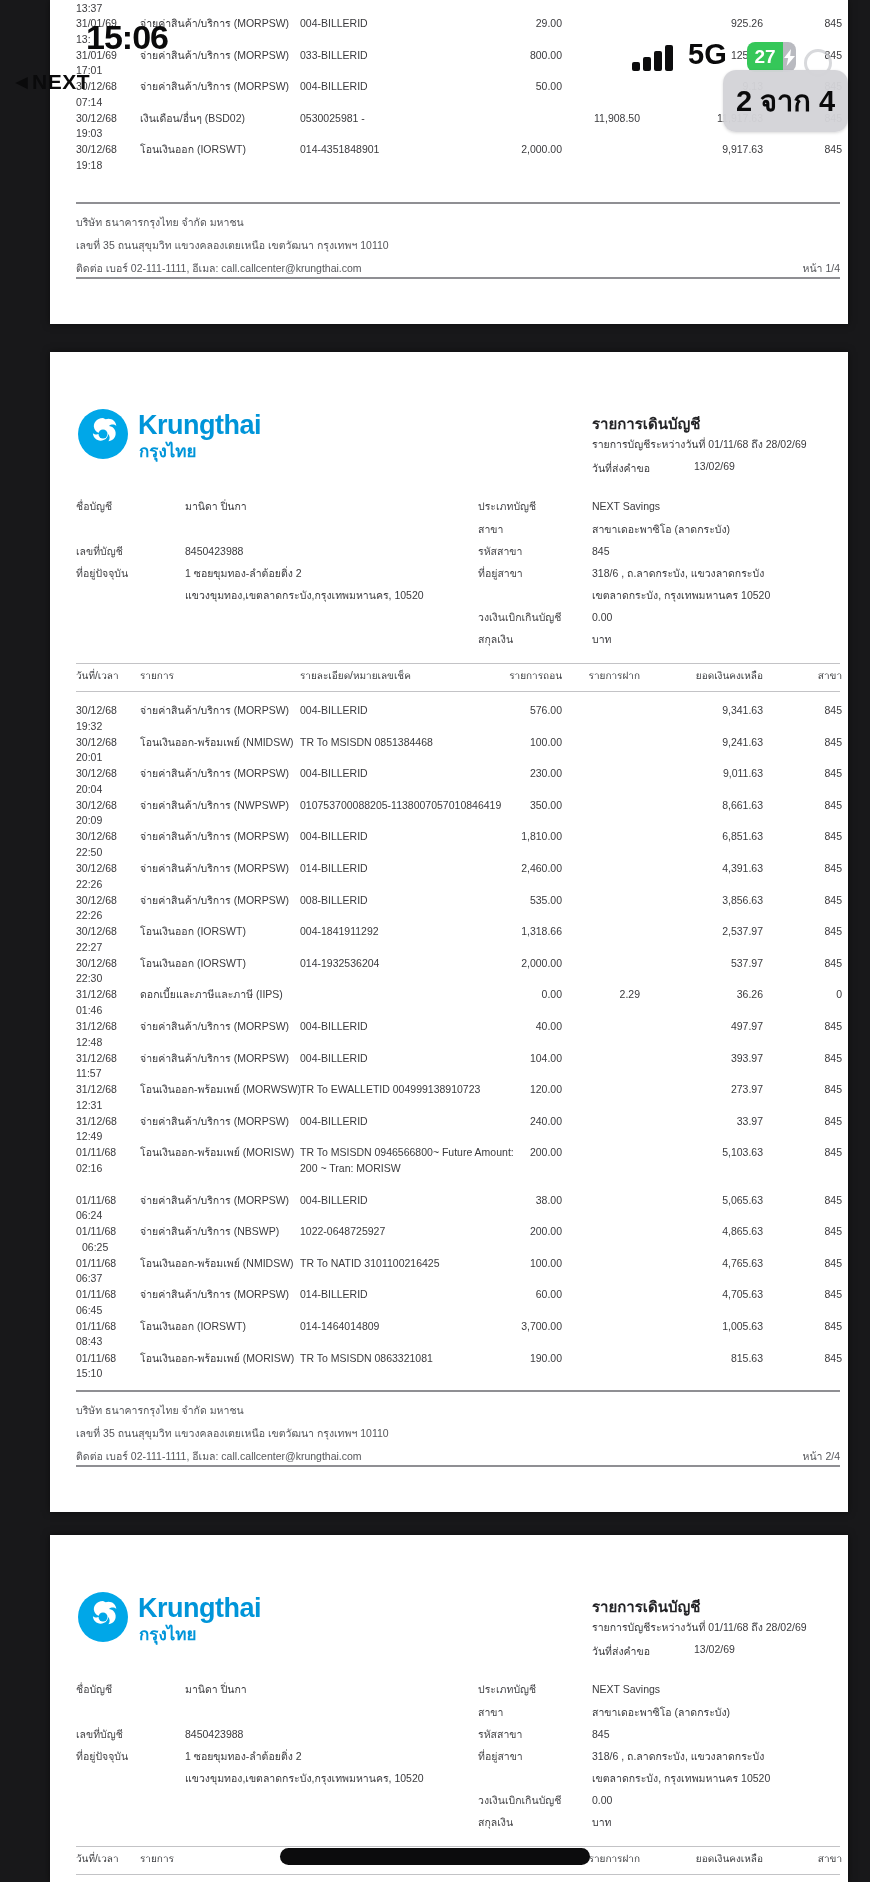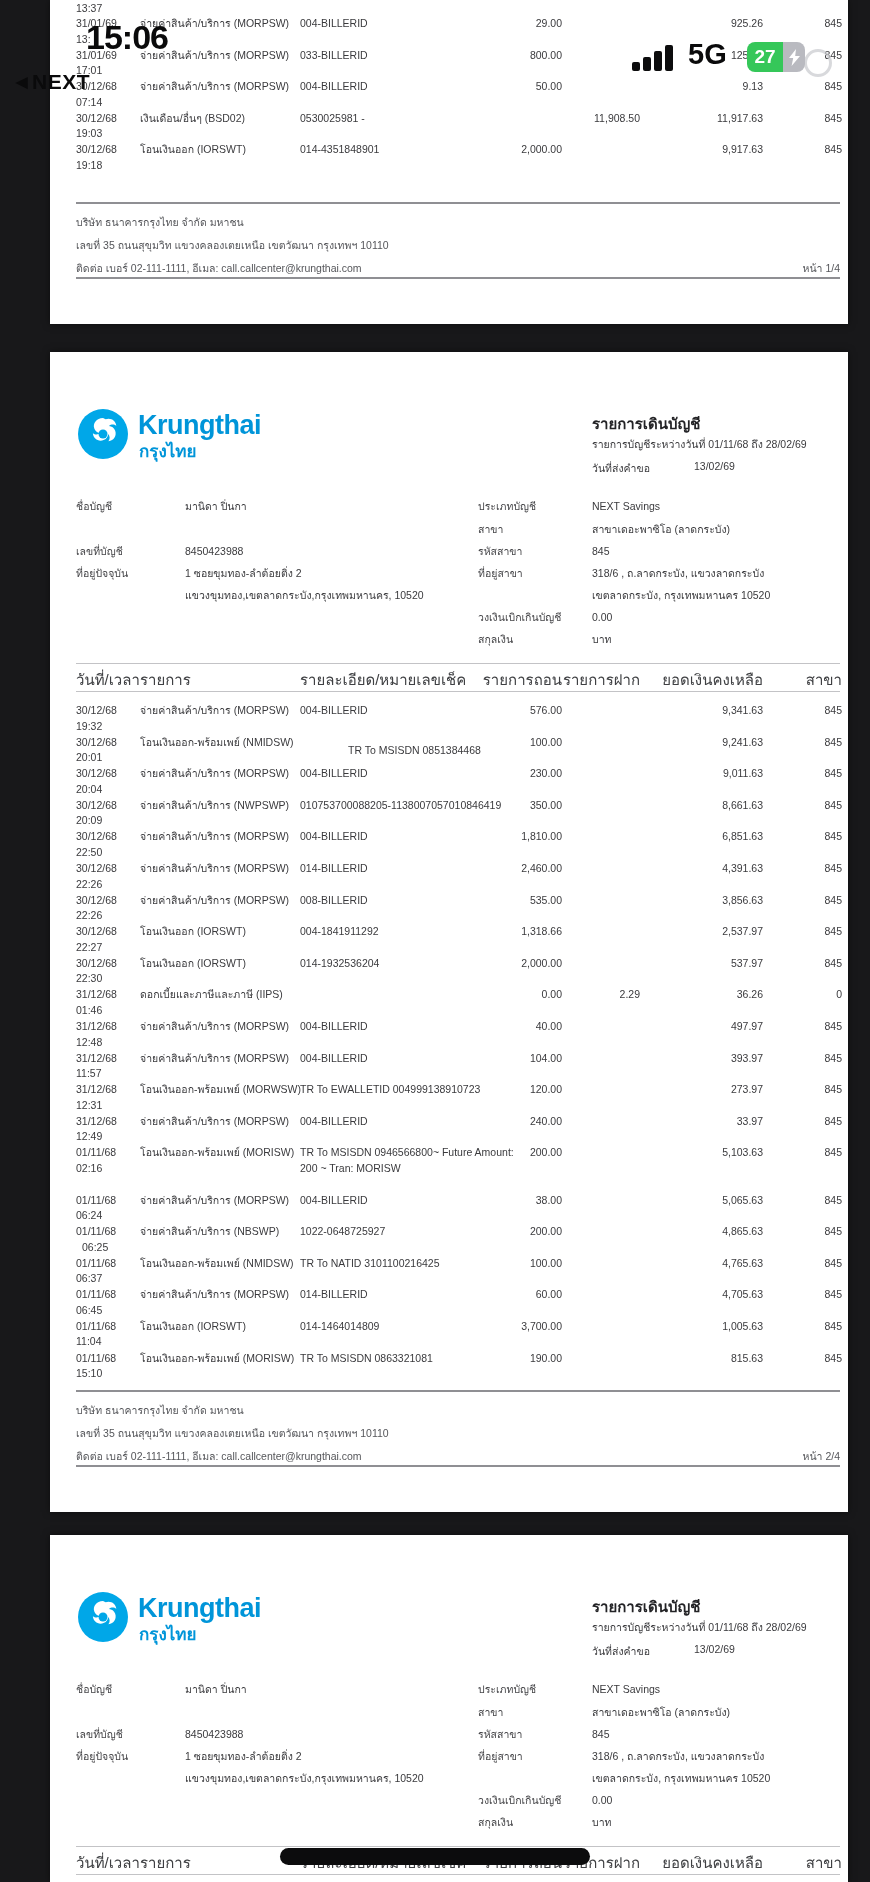--- a/index.html
+++ b/index.html
@@ -7,32 +7,32 @@
           font-family:"Liberation Sans",sans-serif;}
   .page{position:absolute;left:50px;width:798px;background:#ffffff;
         box-shadow:0 0 7px rgba(0,0,0,.5);overflow:hidden;}
   .abs{position:absolute;}
   .t{font-size:10.5px;line-height:15.5px;color:#3a3a3d;white-space:nowrap;}
   .lbl{color:#454548;}
   .rt{text-align:right;}
   .hr{position:absolute;height:1px;background:#c3c3c6;}
   .hr2{position:absolute;height:2px;background:#8f8f93;}
   .foot{font-size:10.5px;line-height:15px;color:#55565a;white-space:nowrap;}
-  .thead{font-size:15px;color:#3f4043;white-space:nowrap;}
+  .thead{font-size:10px;color:#3f4043;white-space:nowrap;}
   .title{font-size:15px;font-weight:bold;color:#232326;}
   .sub{font-size:10.5px;color:#3a3a3d;}
   .brandword{font-size:27px;font-weight:bold;letter-spacing:-.5px;}
   .brandth{font-size:17px;font-weight:bold;margin-top:-3px;}
   
   #clock{left:86px;top:18px;font-size:34px;font-weight:bold;color:#0a0a0b;letter-spacing:-1px;z-index:20;}
   #back-app{left:16px;top:70px;z-index:20;color:#0a0a0b;font-weight:bold;font-size:21px;letter-spacing:.5px;display:flex;align-items:center;gap:4px;}
   #back-tri{font-size:15px;}
   #net-label{left:688px;top:38px;font-size:29px;font-weight:bold;color:#0a0a0b;z-index:20;}
   #signal{left:632px;top:44px;z-index:20;}
-  #battery{left:747px;top:42px;width:58px;height:30px;border-radius:8px;overflow:hidden;z-index:21;display:flex;}
+  #battery{left:747px;top:42px;width:49px;height:30px;border-radius:8px;overflow:hidden;z-index:21;display:flex;}
   #battery .green{width:36px;height:30px;background:#35c759;color:#fff;font-size:19px;font-weight:bold;
                   display:flex;align-items:center;justify-content:center;}
   #battery .gray{flex:1;background:#b9bac0;display:flex;align-items:center;justify-content:center;}
   #float-circle{left:804px;top:49px;width:22px;height:22px;border-radius:50%;border:3px solid rgba(200,201,205,.7);z-index:19;}
   #page-badge{left:723px;top:70px;width:125px;height:62px;border-radius:13px;background:rgba(211,211,215,.96);
               z-index:22;display:flex;align-items:center;justify-content:center;
               font-size:29px;font-weight:bold;color:#0a0a0b;box-shadow:0 1px 3px rgba(0,0,0,.15);}
   .redact{position:absolute;background:#0c0c0d;border-radius:9px;z-index:5;}
 </style>
 </head>
@@ -141,21 +141,21 @@
         <div class="t" style="top: 0px; left: 90px; position: absolute;">จ่ายค่าสินค้า/บริการ (MORPSW)</div>
         <div class="t" style="top: 0px; left: 250px; position: absolute;">004-BILLERID</div>
         <div class="t rt" style="top: 0px; right: 286px; position: absolute;">576.00</div>
         <div class="t rt" style="top: 0px; right: 85px; position: absolute;">9,341.63</div>
         <div class="t rt" style="top: 0px; right: 6px; position: absolute;">845</div>
       </div>
       <div style="top: 382.6px; left: 0px; width: 100%; position: absolute; height: 31px;">
         <div class="t" style="top: 0px; left: 26px; position: absolute;">30/12/68</div>
         <div class="t" style="top: 15.5px; left: 26px; position: absolute;">20:01</div>
         <div class="t" style="top: 0px; left: 90px; position: absolute;">โอนเงินออก-พร้อมเพย์ (NMIDSW)</div>
-        <div class="t" style="top: 8px; left: 250px; position: absolute; margin-left: 48px;">TR To MSISDN 0851384468</div>
+        <div class="t" style="top: 0px; left: 250px; position: absolute;">TR To MSISDN 0851384468</div>
         <div class="t rt" style="top: 0px; right: 286px; position: absolute;">100.00</div>
         <div class="t rt" style="top: 0px; right: 85px; position: absolute;">9,241.63</div>
         <div class="t rt" style="top: 0px; right: 6px; position: absolute;">845</div>
       </div>
       <div style="top: 414.2px; left: 0px; width: 100%; position: absolute; height: 31px;">
         <div class="t" style="top: 0px; left: 26px; position: absolute;">30/12/68</div>
         <div class="t" style="top: 15.5px; left: 26px; position: absolute;">20:04</div>
         <div class="t" style="top: 0px; left: 90px; position: absolute;">จ่ายค่าสินค้า/บริการ (MORPSW)</div>
         <div class="t" style="top: 0px; left: 250px; position: absolute;">004-BILLERID</div>
         <div class="t rt" style="top: 0px; right: 286px; position: absolute;">230.00</div>
@@ -302,21 +302,21 @@
         <div class="t" style="top: 0px; left: 26px; position: absolute;">01/11/68</div>
         <div class="t" style="top: 15.5px; left: 26px; position: absolute;">06:45</div>
         <div class="t" style="top: 0px; left: 90px; position: absolute;">จ่ายค่าสินค้า/บริการ (MORPSW)</div>
         <div class="t" style="top: 0px; left: 250px; position: absolute;">014-BILLERID</div>
         <div class="t rt" style="top: 0px; right: 286px; position: absolute;">60.00</div>
         <div class="t rt" style="top: 0px; right: 85px; position: absolute;">4,705.63</div>
         <div class="t rt" style="top: 0px; right: 6px; position: absolute;">845</div>
       </div>
       <div style="top: 966.9px; left: 0px; width: 100%; position: absolute; height: 31px;">
         <div class="t" style="top: 0px; left: 26px; position: absolute;">01/11/68</div>
-        <div class="t" style="top: 15.5px; left: 26px; position: absolute;">11:04</div>
+        <div class="t" style="top: 15.5px; left: 26px; position: absolute;">08:43</div>
         <div class="t" style="top: 0px; left: 90px; position: absolute;">โอนเงินออก (IORSWT)</div>
         <div class="t" style="top: 0px; left: 250px; position: absolute;">014-1464014809</div>
         <div class="t rt" style="top: 0px; right: 286px; position: absolute;">3,700.00</div>
         <div class="t rt" style="top: 0px; right: 85px; position: absolute;">1,005.63</div>
         <div class="t rt" style="top: 0px; right: 6px; position: absolute;">845</div>
       </div>
       <div style="top: 998.5px; left: 0px; width: 100%; position: absolute; height: 31px;">
         <div class="t" style="top: 0px; left: 26px; position: absolute;">01/11/68</div>
         <div class="t" style="top: 15.5px; left: 26px; position: absolute;">15:10</div>
         <div class="t" style="top: 0px; left: 90px; position: absolute;">โอนเงินออก-พร้อมเพย์ (MORISW)</div>
@@ -398,13 +398,14 @@
     <div class="green">
         <span>27</span>
       </div>
     <div class="gray">
       <svg width="11" height="17" viewBox="0 0 11 17">
         <path d="M7 0L0 9h4.2L2.6 17 11 7H6.2z" fill="#ffffff"></path>
       </svg>
     </div>
   </div>
 
+  <div class="abs" id="page-badge">2 จาก 4</div>
 </div>
 
 </body></html>

